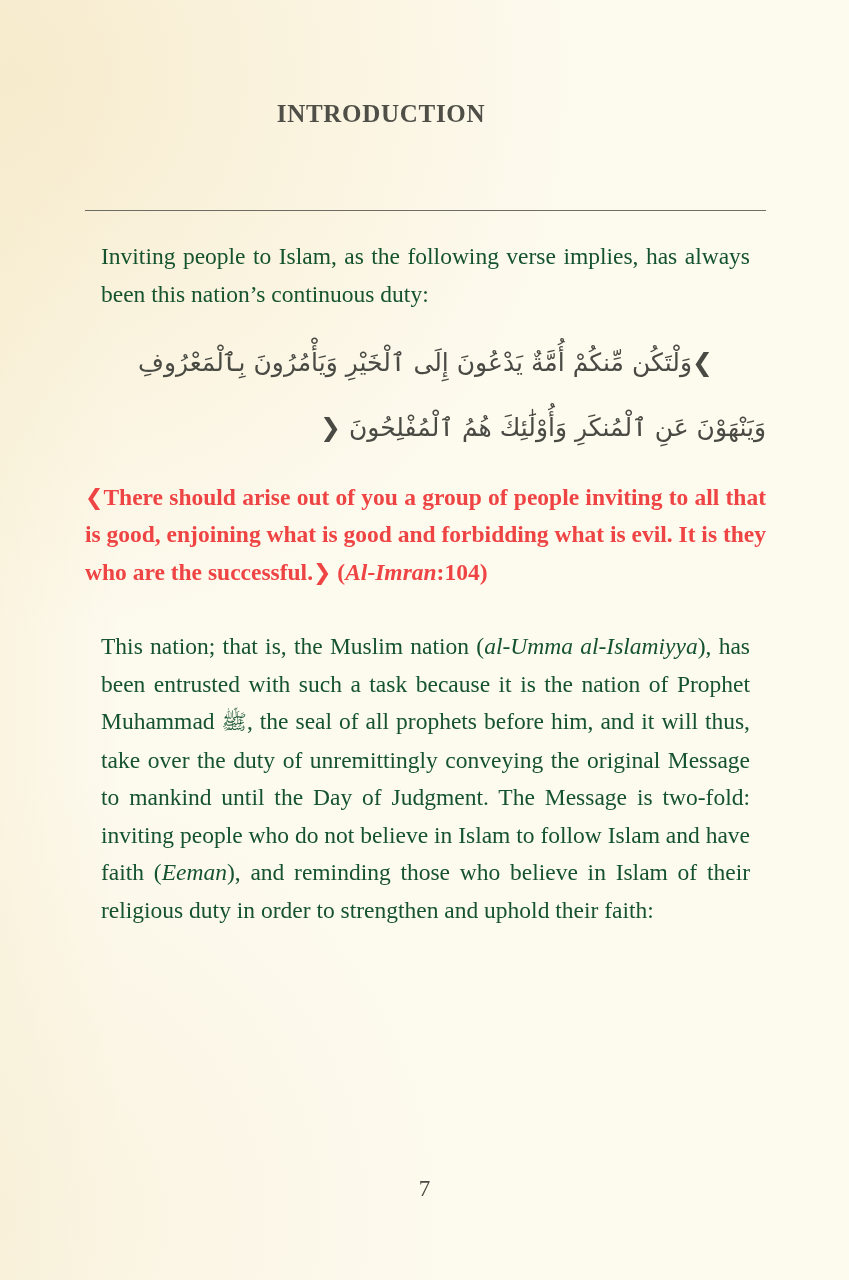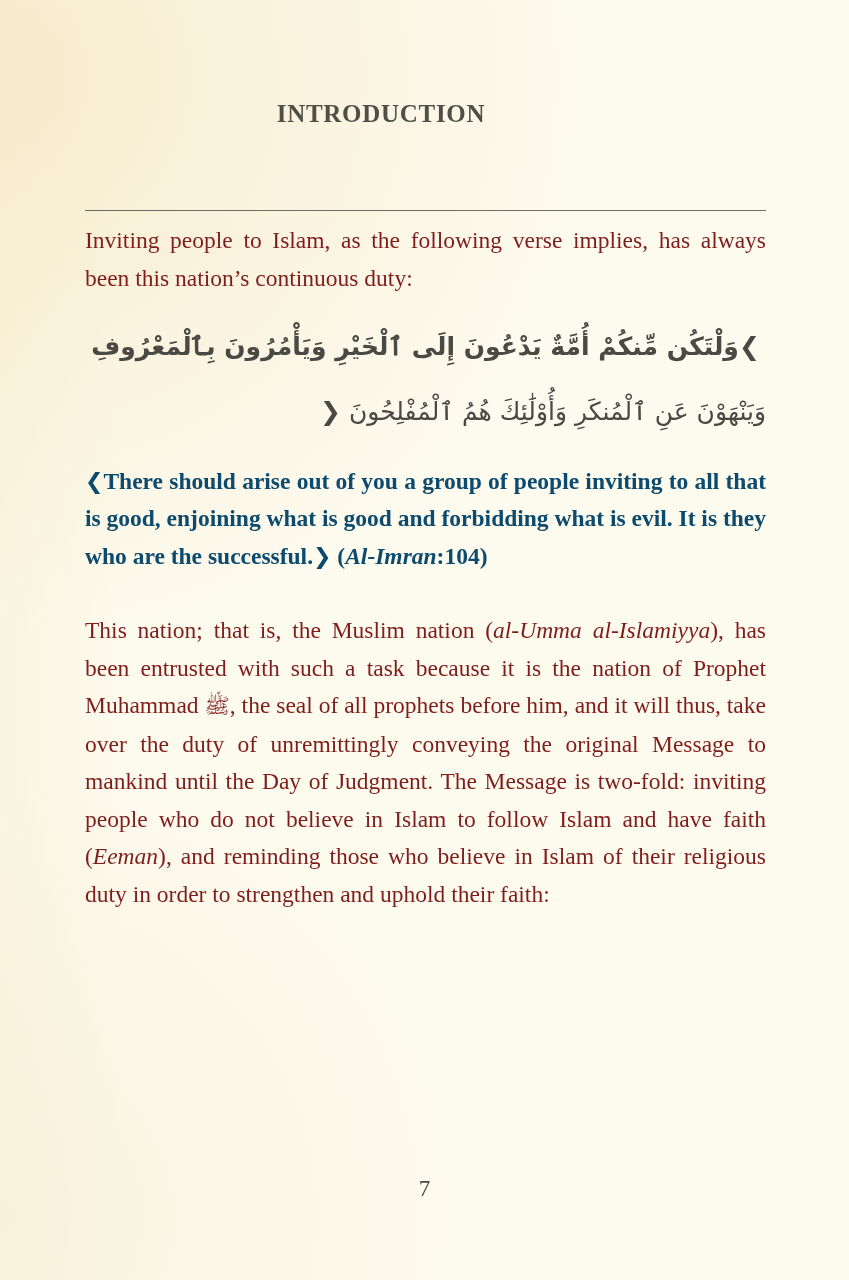--- a/index.html
+++ b/index.html
@@ -57,65 +57,64 @@
   }
 
   .content {
     position: absolute;
     top: 222px;
     left: 85px;
     width: 681px;
   }
 
   p.body-text {
-    margin: 0;
+    margin: 16px;
     font-size: 23.5px;
     line-height: 37.5px;
     text-align: justify;
     text-justify: inter-word;
-    color: #7f1d1d;
+    color: #14532d;
   }
   p.body-text.gap-before {
     margin-top: 37px;
   }
 
   .arabic {
     font-family: "DejaVu Sans", "Liberation Sans", sans-serif;
     direction: rtl;
     unicode-bidi: bidi-override;
     color: #4a4a44;
     line-height: 1.95;
   }
   .arabic-line-1 {
     margin: 26px 0 0 0;
     font-size: 25px;
     text-align: center;
     letter-spacing: 1px;
-    font-weight: bold;
   }
   .arabic-line-2 {
     margin: 16px 0 0 0;
     font-size: 25px;
     letter-spacing: 1px;
   }
   .arabic-closing {
     margin: 36px 0 0 0;
     font-size: 24px;
     text-align: center;
     letter-spacing: 1px;
   }
 
   p.translation {
     margin: 26px 0 8px 0;
     font-size: 23.5px;
     font-weight: bold;
     line-height: 37.5px;
     text-align: justify;
     text-justify: inter-word;
-    color: #0c4a6e;
+    color: #ef4444;
   }
   .ital { font-style: italic; }
   .brk {
     font-family: "DejaVu Sans", sans-serif;
     font-weight: normal;
     font-size: 22px;
   }
   .salla {
     font-family: "DejaVu Sans", "Liberation Sans", sans-serif;
     font-size: 21px;

